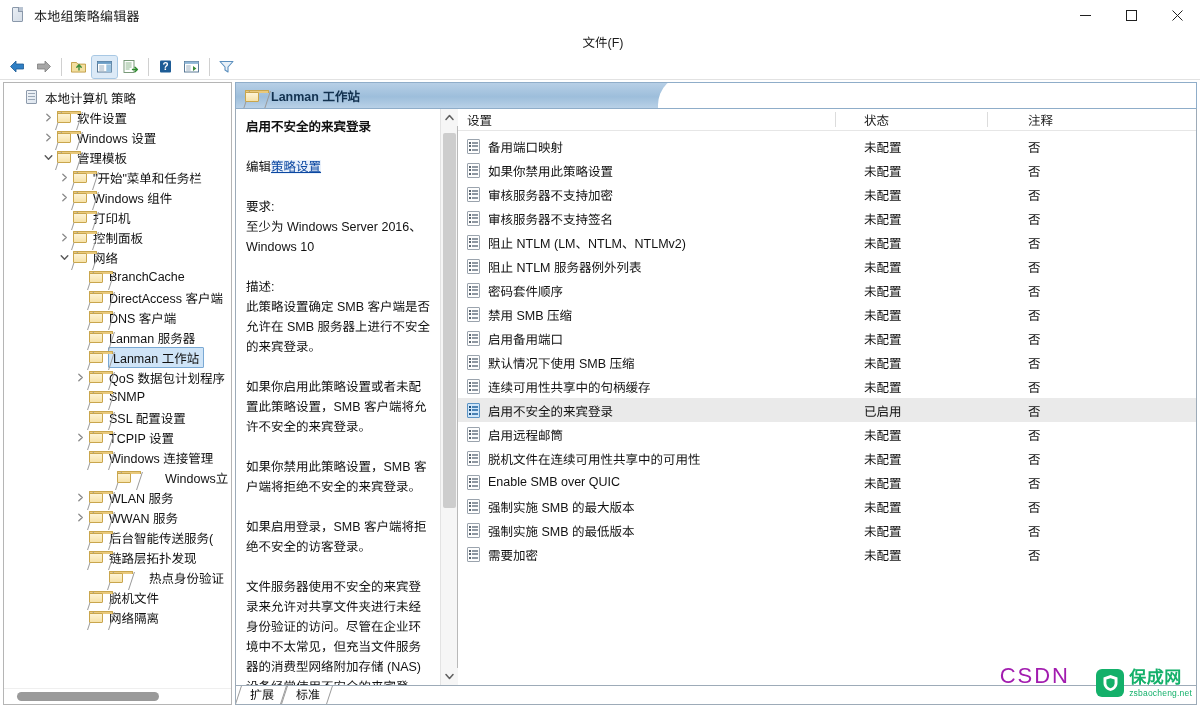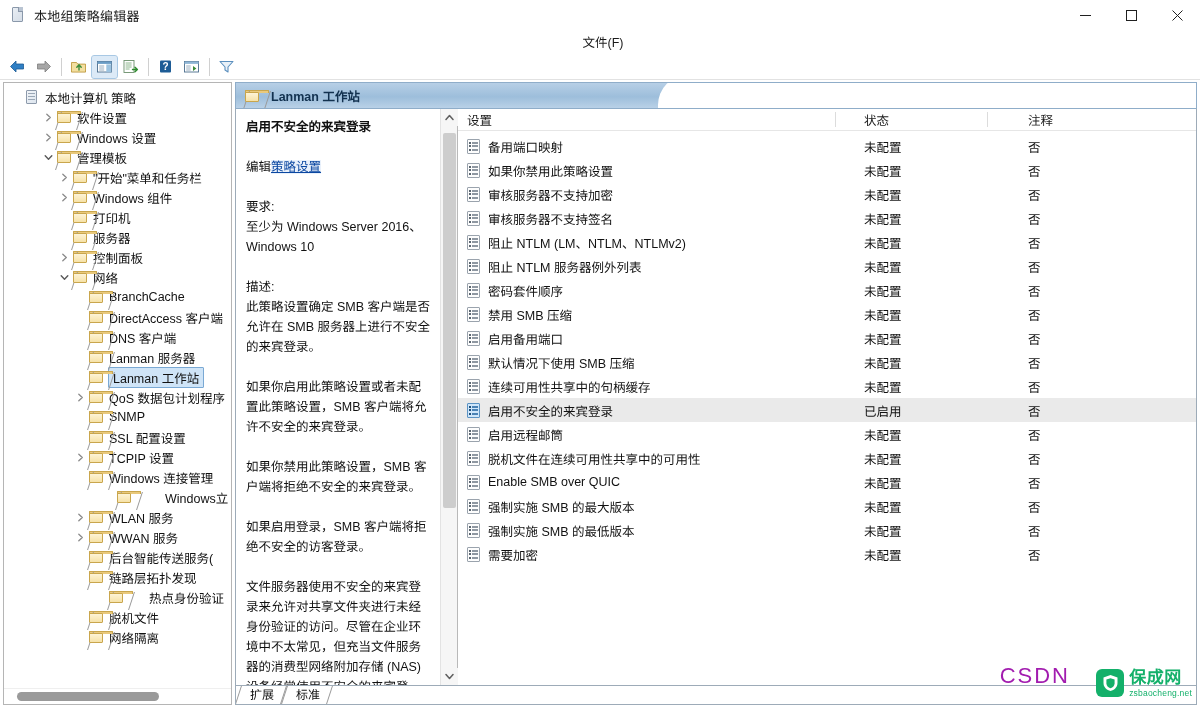--- a/index.html
+++ b/index.html
@@ -574,28 +574,20 @@
           </div>
           <div class="tnode" style="padding-left: 52px;">
             <span class="twist"></span>
             <div class="ico-folder">
               <div class="tab"></div>
               <div class="bod"></div>
             </div>
             <span class="tlabel">打印机</span>
           </div>
           <div class="tnode" style="padding-left: 52px;">
-            <span class="twist"></span>
-            <div class="ico-folder">
-              <div class="tab"></div>
-              <div class="bod"></div>
-            </div>
-            <span class="tlabel">服务器</span>
-          </div>
-          <div class="tnode" style="padding-left: 52px;">
             <span class="twist">
               <svg width="9" height="9" viewBox="0 0 9 9">
                 <path d="M2.8 1.2 L6.3 4.5 L2.8 7.8" fill="none" stroke="#8a8a8a" stroke-width="1.3" stroke-linecap="round" stroke-linejoin="round"></path>
               </svg>
             </span>
             <div class="ico-folder">
               <div class="tab"></div>
               <div class="bod"></div>
             </div>
             <span class="tlabel">控制面板</span>

